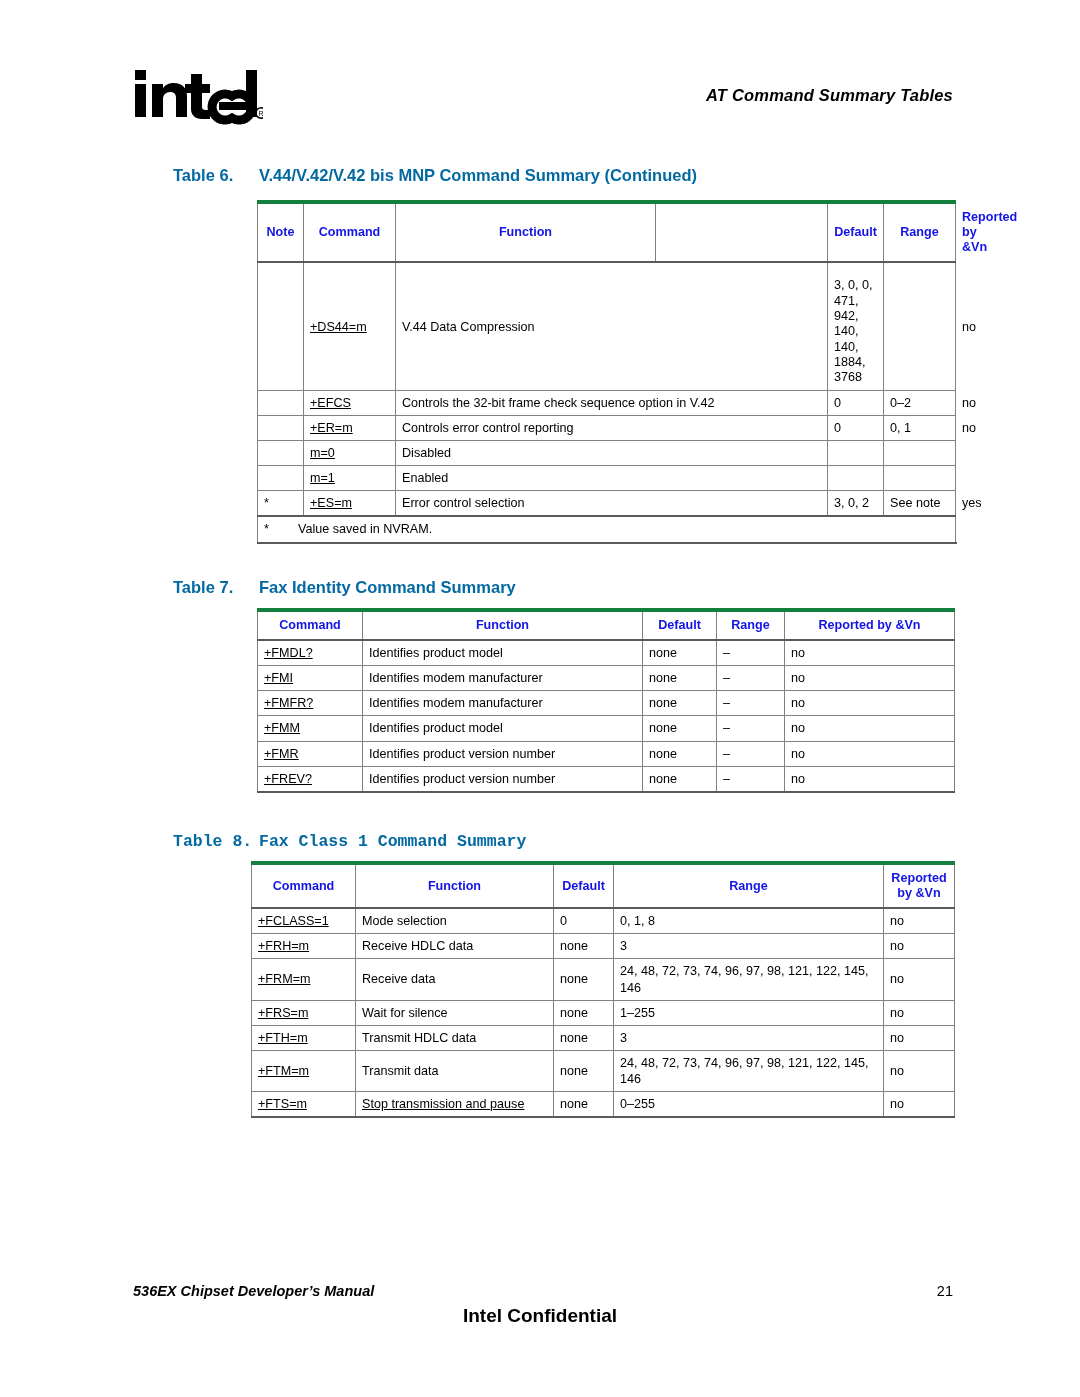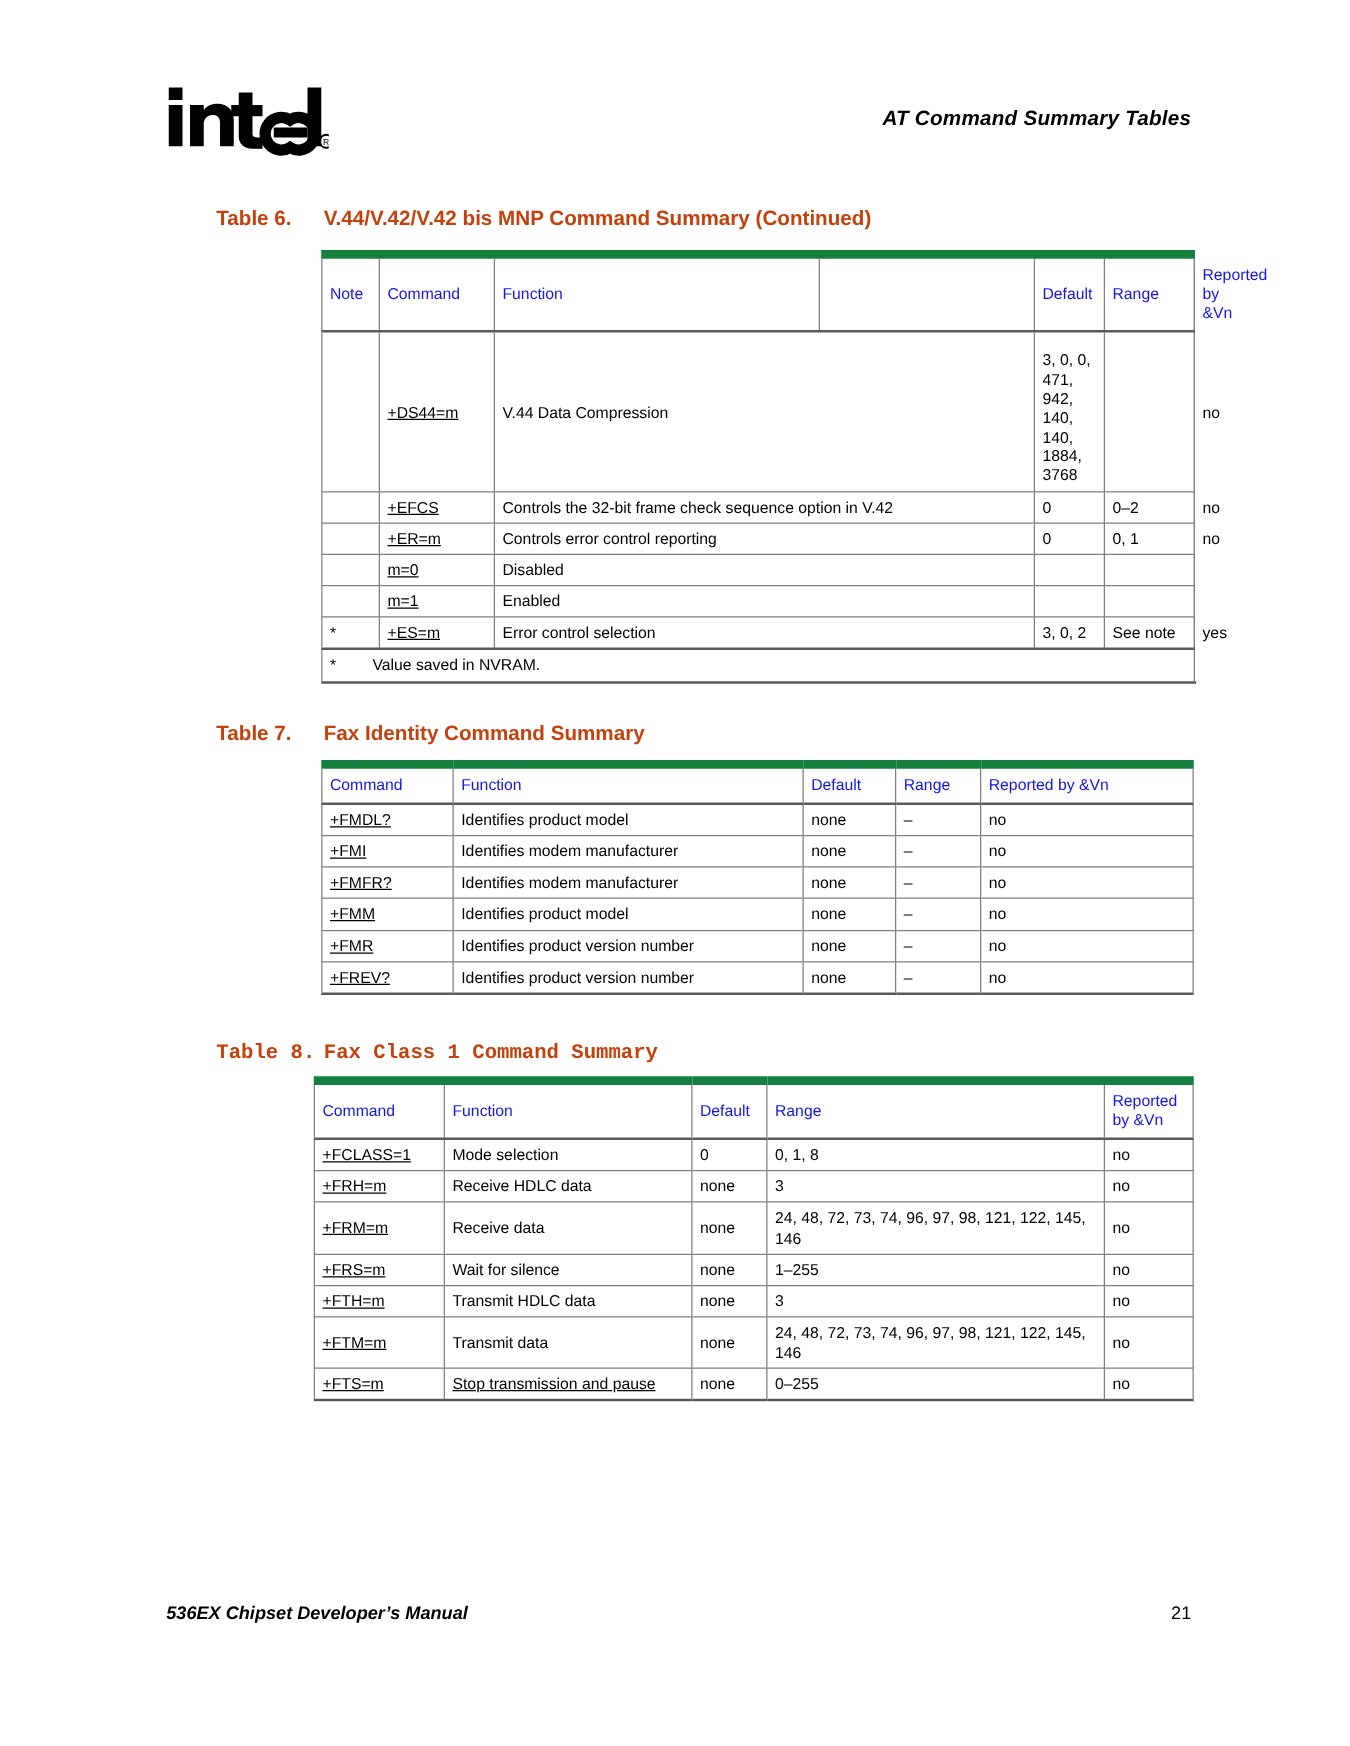--- a/index.html
+++ b/index.html
@@ -48,21 +48,21 @@
     font-style: italic;
     letter-spacing: 0.2px;
     white-space: nowrap;
   }
 
   
   .table-caption {
     position: absolute;
     font-size: 16.5px;
     font-weight: bold;
-    color: #c2410c;
+    color: #0369a1;
     white-space: nowrap;
   }
   .table-caption .cap-num {
     display: inline-block;
     width: 86px;
   }
 
   
   table.doc-table {
     position: absolute;
@@ -74,23 +74,24 @@
   table.doc-table td {
     border: 1px solid #808080;
     padding: 4px 6px;
     vertical-align: middle;
     text-align: left;
     font-weight: normal;
     line-height: 1.28;
   }
   table.doc-table thead th {
     color: #1414e6;
-    font-weight: normal;
+    font-weight: bold;
+    text-align: center;
     border-bottom: 2px solid #5a5a5a;
-    border-top: 7px solid #15803d;
+    border-top: 4px solid #15803d;
     padding-top: 6px;
     padding-bottom: 6px;
     line-height: 1.2;
   }
   table.doc-table tbody tr:last-child td {
     border-bottom: 2px solid #5a5a5a;
   }
   td.center { text-align: center; }
   td.right  { text-align: right; }
   td.tall   { height: 110px; }
@@ -414,15 +415,16 @@
         <td>none</td>
         <td>0–255</td>
         <td>no</td>
       </tr>
     </tbody>
   </table>
 
   <div class="page-footer">
     <div class="footer-left">536EX Chipset Developer’s Manual</div>
     <div class="footer-page">21</div>
+    <div class="footer-center">Intel Confidential</div>
   </div>
 
 </div>
 
 </body></html>

